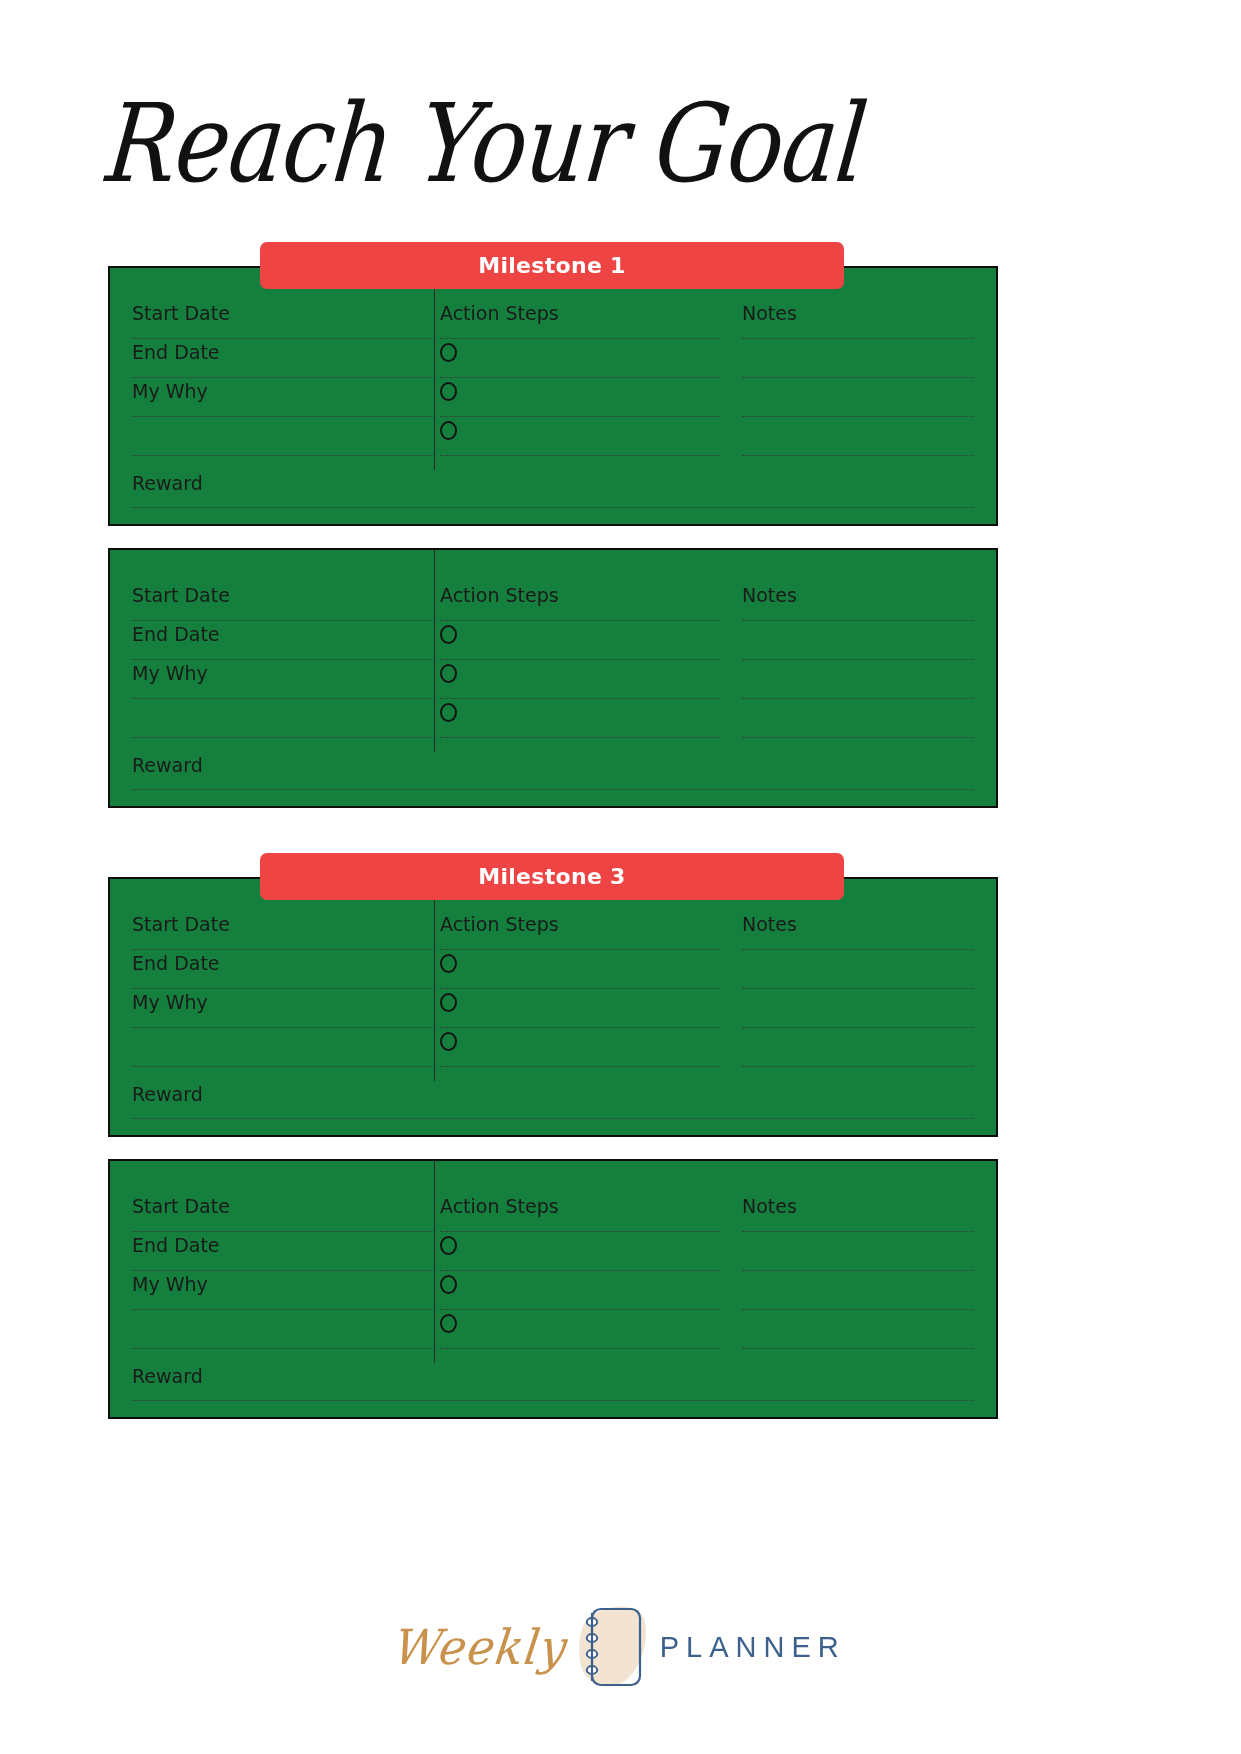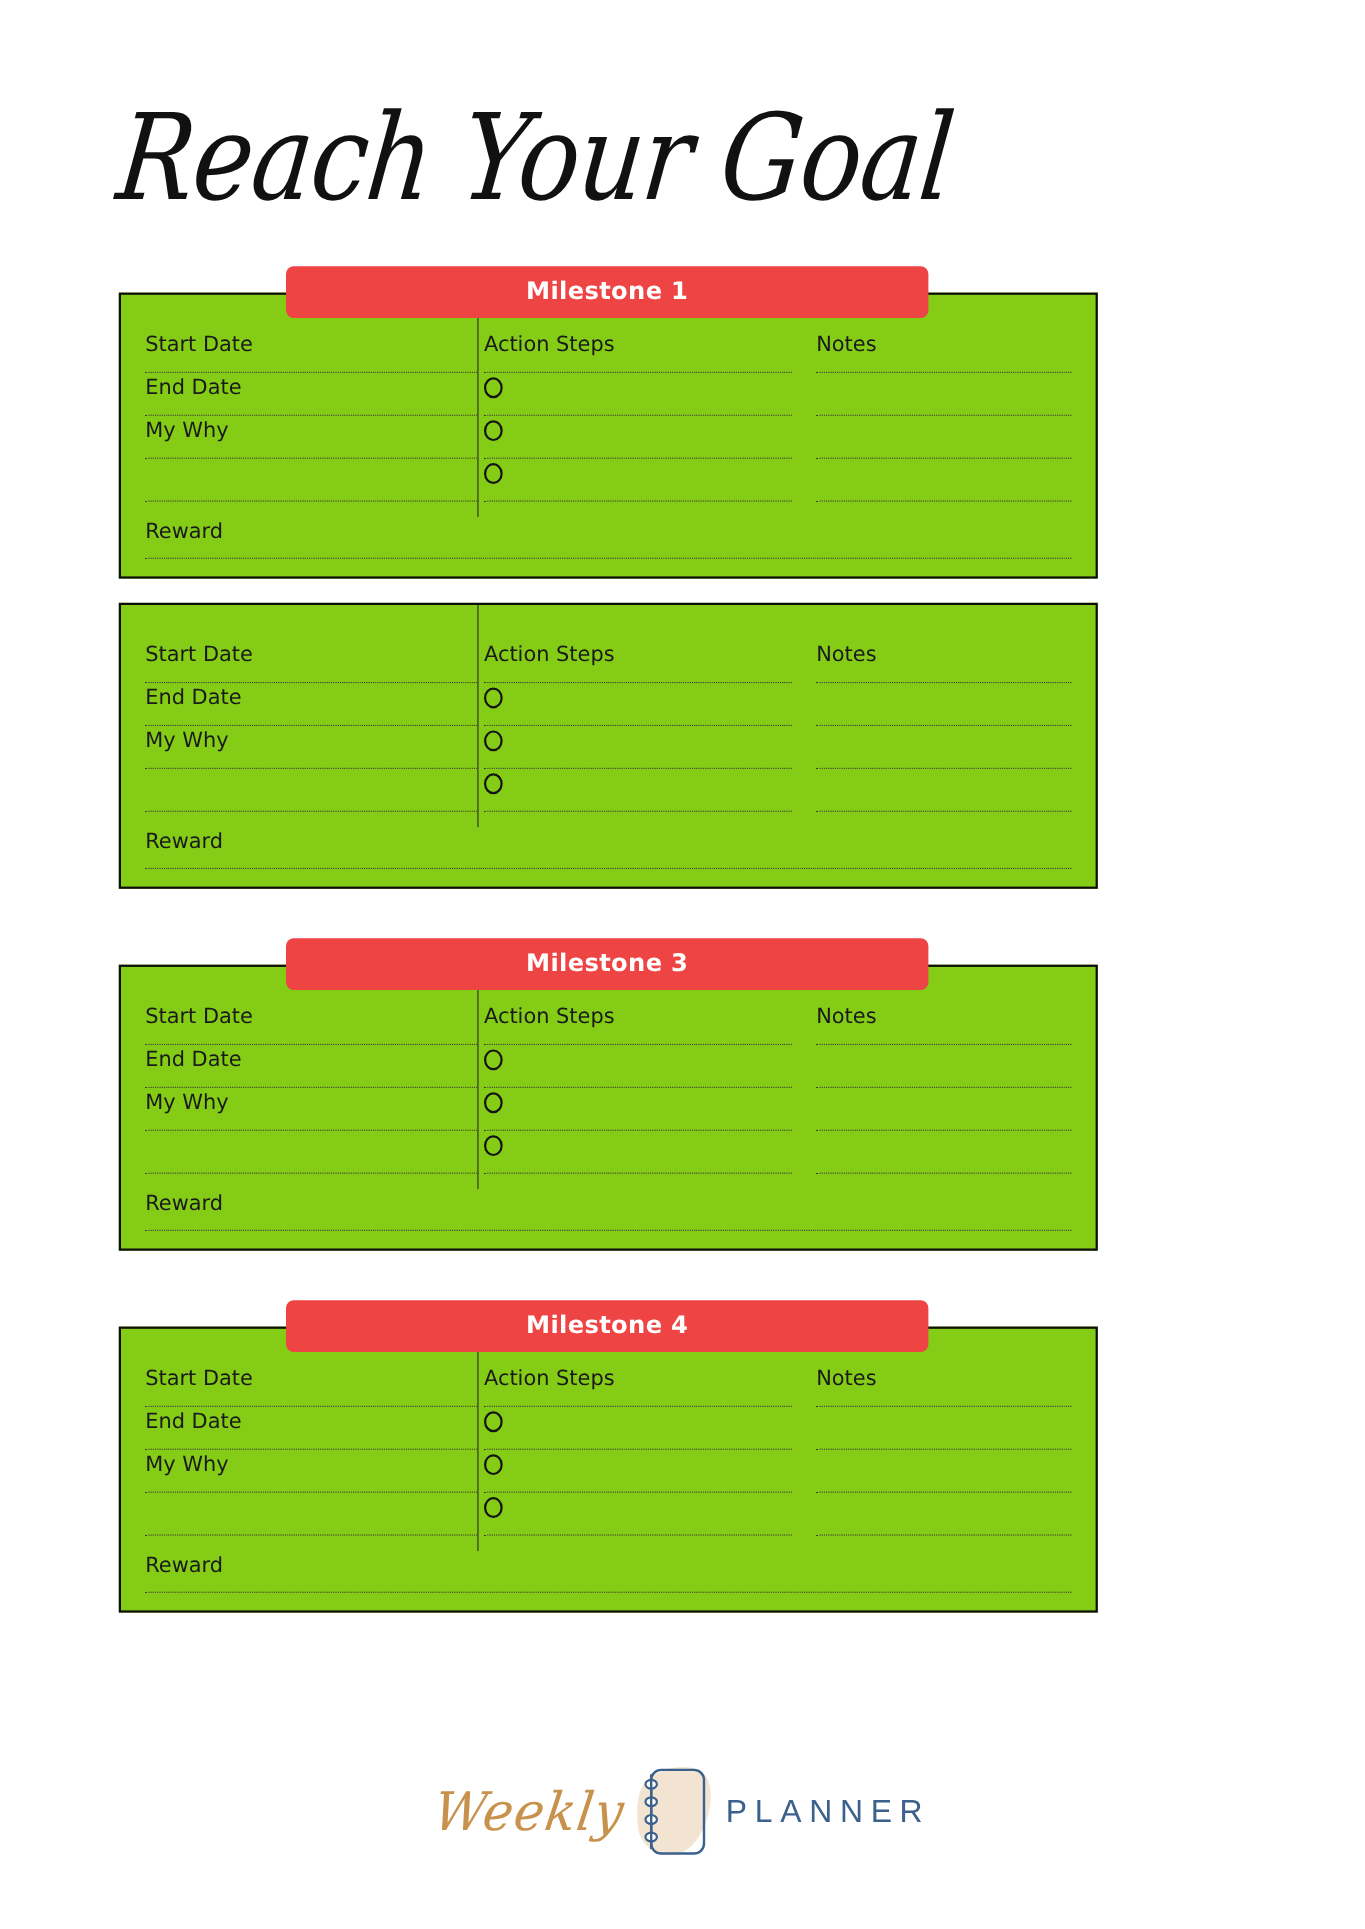--- a/index.html
+++ b/index.html
@@ -98,21 +98,21 @@
     font-family: "DejaVu Sans", sans-serif;
     font-weight: bold;
     font-size: 22px;
     letter-spacing: 0.3px;
   }
 
   .card-body {
     position: relative;
     z-index: 1;
     margin-top: -23px;
-    background: #84cc16;
+    background: #15803d;
     border: 2.2px solid #0d0d0d;
     padding: 32px 22px 14px 22px;
     min-height: 206px;
   }
 
   .grid {
     display: flex;
     position: relative;
   }
 
@@ -417,21 +417,20 @@
               </div>
             </div>
           </div>
           <div class="reward-row">
             <div class="field-label">Reward</div>
             <div class="dots"></div>
           </div>
         </div>
       </div>
       <div class="card">
-        <div class="card-tab">Milestone 4</div>
         <div class="card-body">
           <div class="grid">
             <div class="v-divider"></div>
             <div class="col-left">
               <div class="field">
                 <div class="field-label">Start Date</div>
                 <div class="dots"></div>
               </div>
               <div class="field">
                 <div class="field-label">End Date</div>

